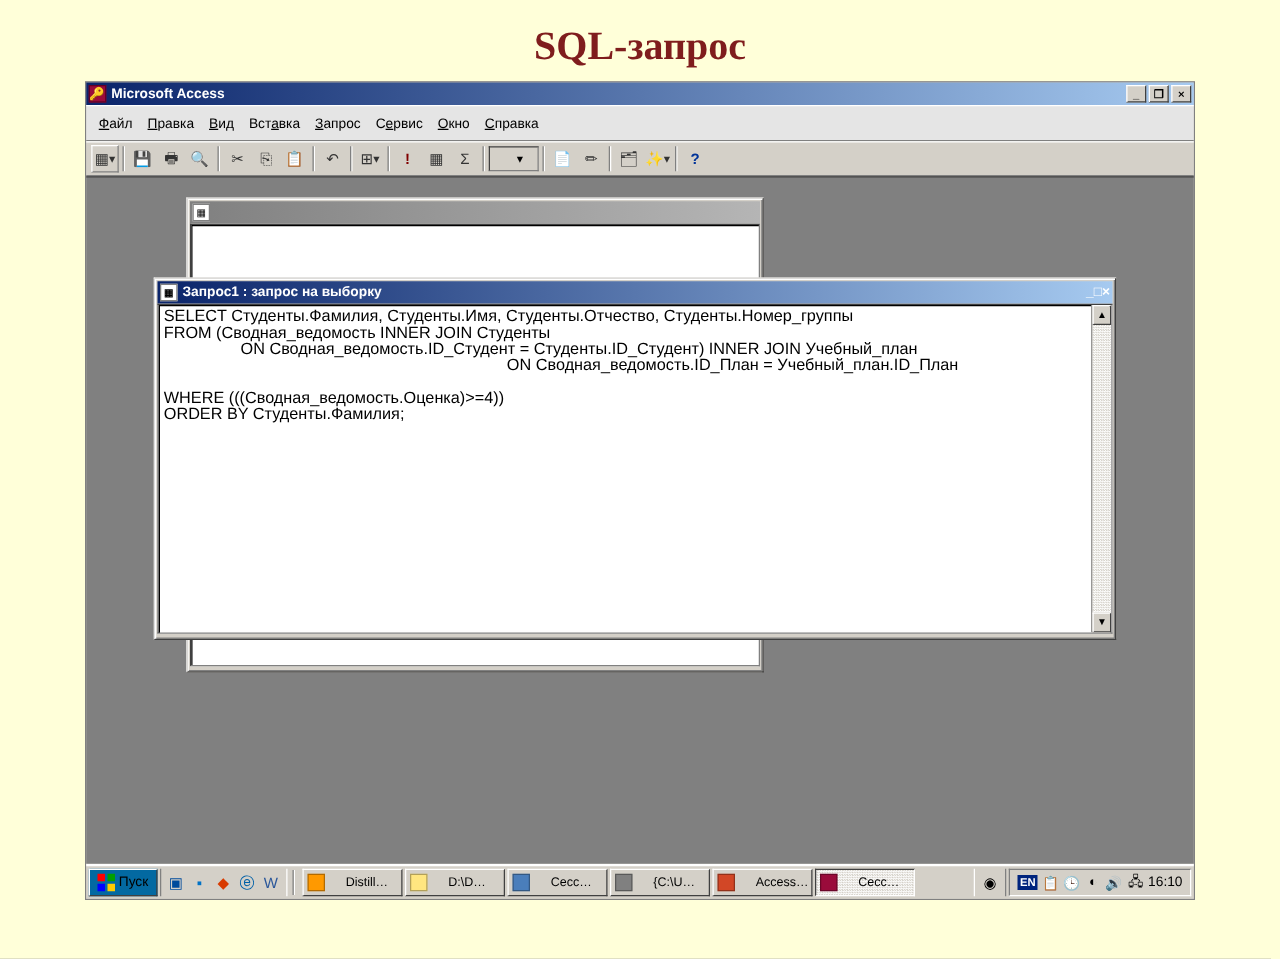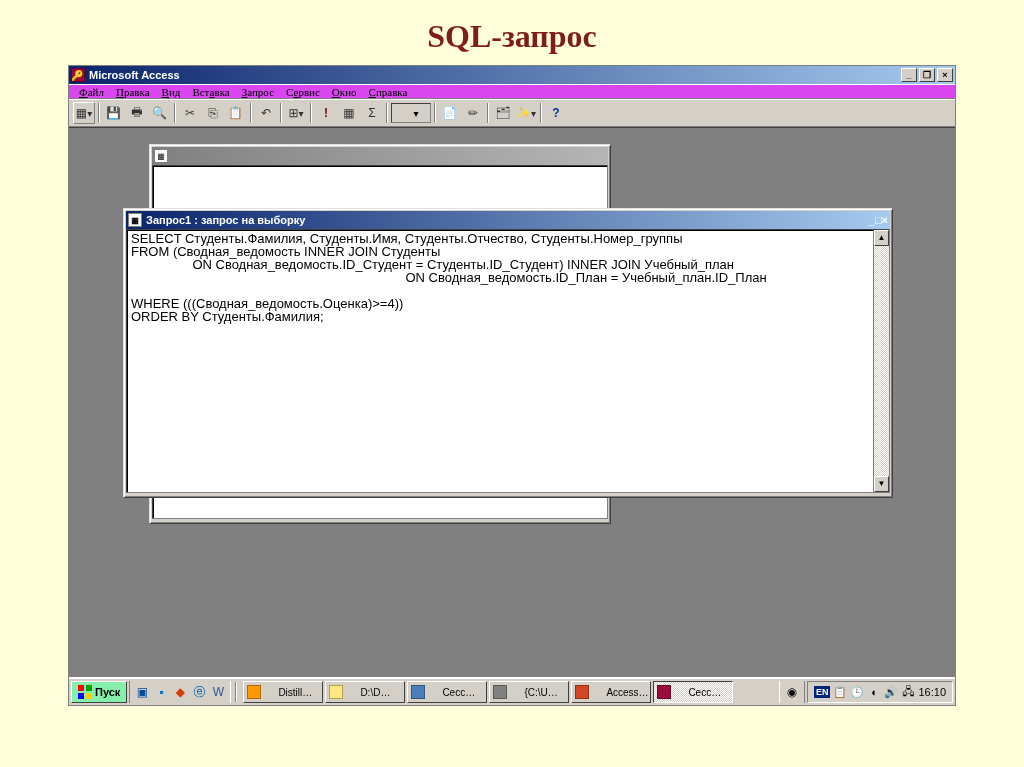--- a/index.html
+++ b/index.html
@@ -45,30 +45,29 @@
 .titlebar .winbtn {
   width: 16px; height: 14px; margin-left: 2px;
   background: #d4d0c8;
   border: 1px solid #fff;
   border-right-color: #404040; border-bottom-color: #404040;
   font-size: 9px; text-align: center; line-height: 12px; color: #000;
   font-family: Arial;
 }
 
 .menubar {
-  background: #d946ef;
+  background: #e5e5e5;
   border-bottom: 1px solid #808080;
   border-top: 1px solid #fff;
   padding: 1px 4px;
   display: flex;
   gap: 0;
   font-size: 11px;
-  height: 15px;
+  height: 29px;
   align-items: center;
-  font-family: Liberation Serif, serif;
 }
 .menubar span {
   padding: 2px 6px;
   cursor: default;
 }
 .menubar span u { text-decoration: underline; }
 
 .toolbar {
   background: #d4d0c8;
   border-top: 1px solid #fff;
@@ -181,23 +180,23 @@
   border-top: 2px solid #fff;
   height: 28px;
   display: flex; align-items: center;
   padding: 0 2px;
   gap: 2px;
 }
 .start-btn {
   height: 22px; padding: 0 6px;
   border: 1px solid #fff;
   border-right-color: #404040; border-bottom-color: #404040;
-  background: #86efac;
+  background: #0369a1;
   display: flex; align-items: center; gap: 3px;
-  font-weight: bold; font-size: 11px;
+  font-weight: normal; font-size: 11px;
 }
 .start-btn .winlogo {
   width: 14px; height: 14px;
   background:
     linear-gradient(#ff0000,#ff0000) 0 0/6px 6px no-repeat,
     linear-gradient(#00a000,#00a000) 8px 0/6px 6px no-repeat,
     linear-gradient(#0000ff,#0000ff) 0 8px/6px 6px no-repeat,
     linear-gradient(#ffcc00,#ffcc00) 8px 8px/6px 6px no-repeat;
 }
 .ql { display: flex; gap: 1px; padding: 0 3px; border-left:1px solid #808080; border-right:1px solid #fff; height:22px; align-items:center; }

